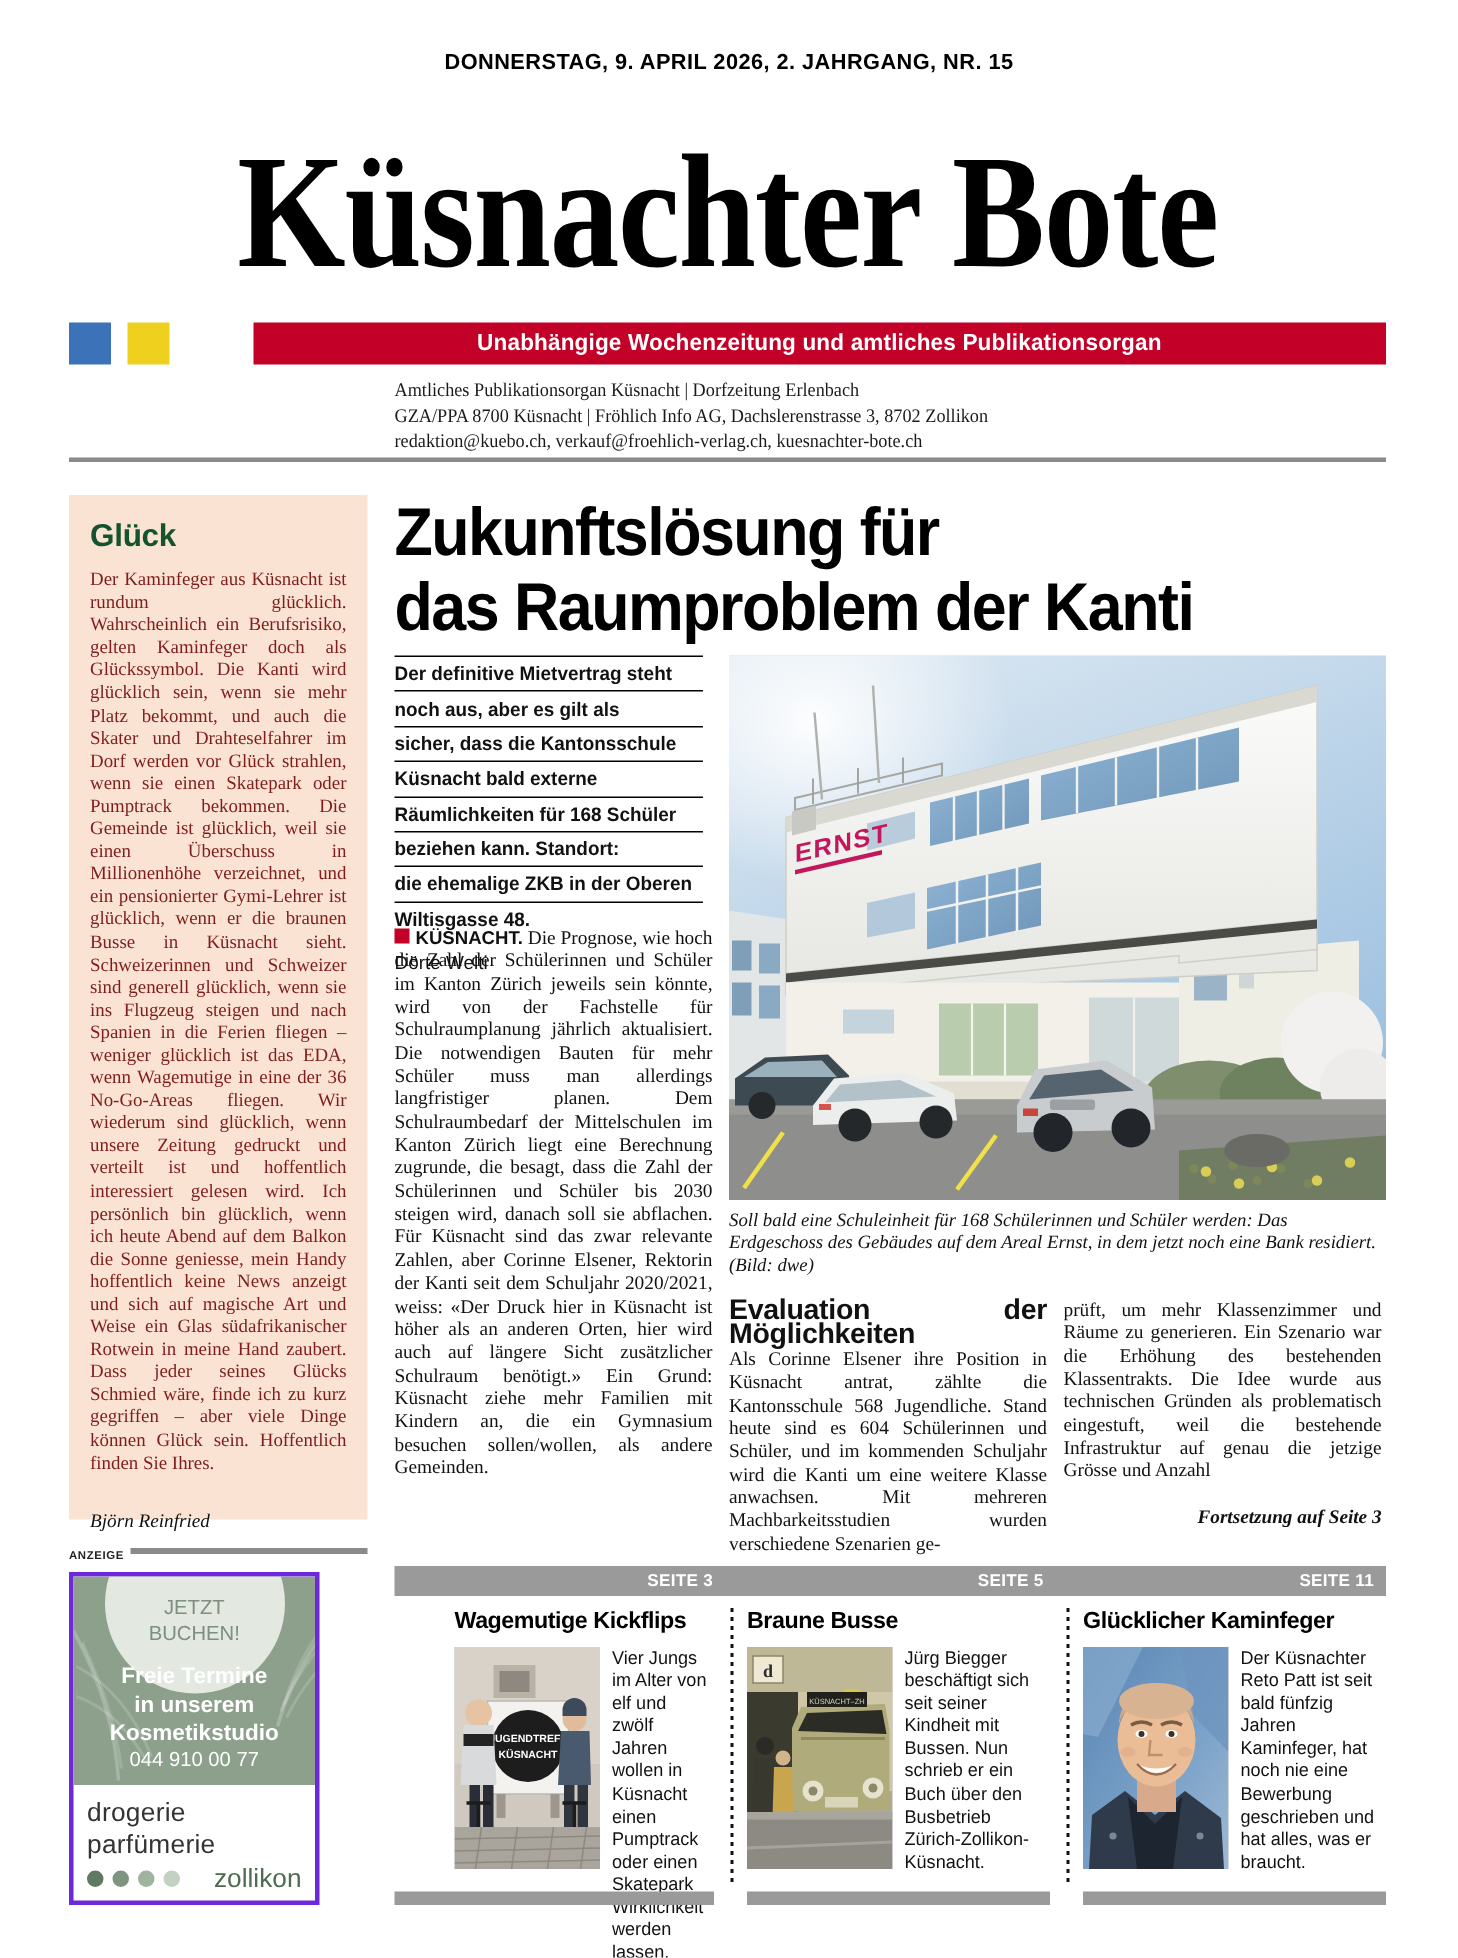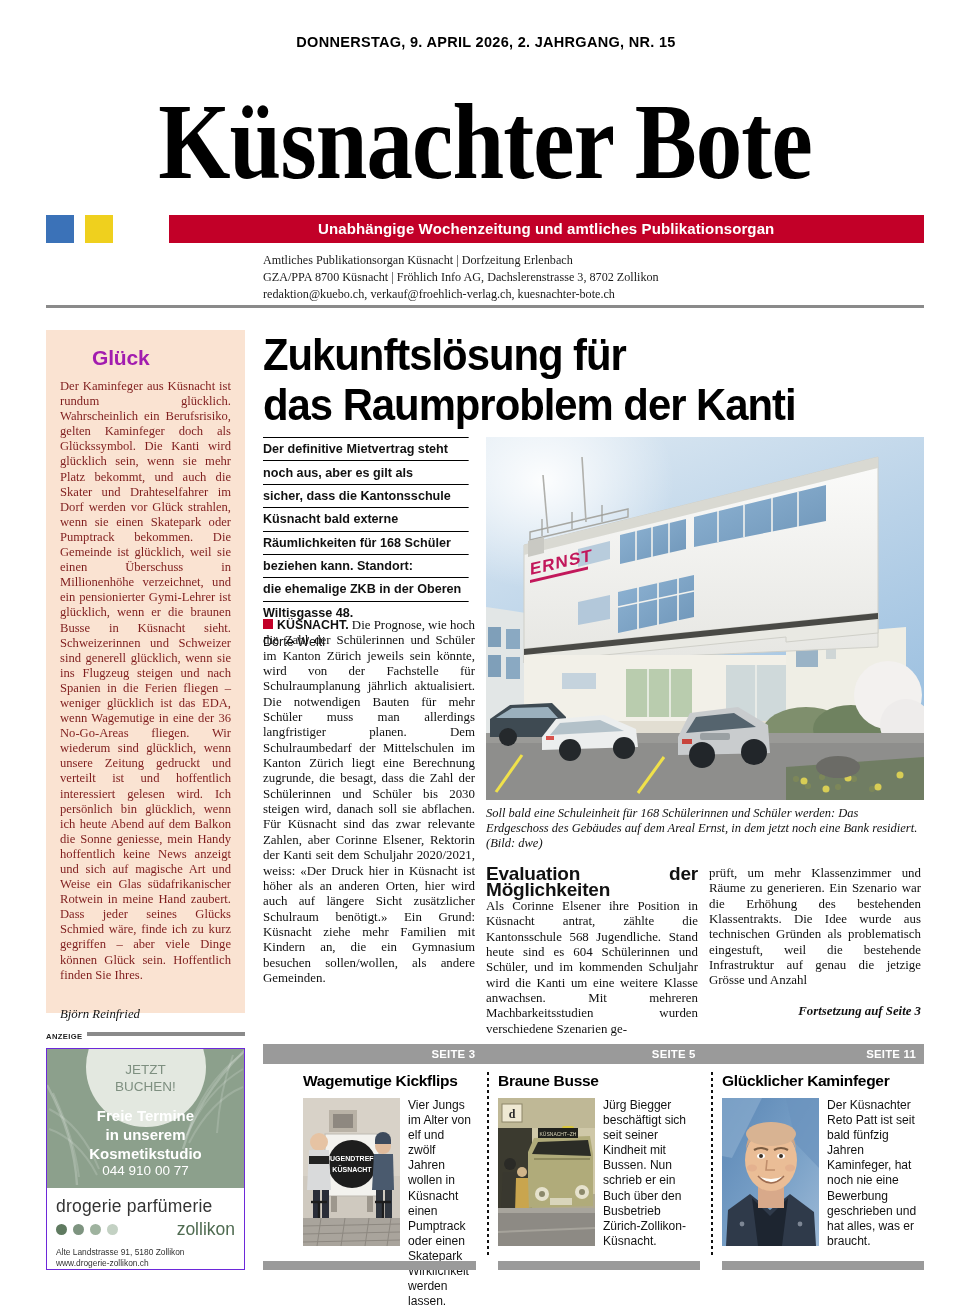--- a/index.html
+++ b/index.html
@@ -61,22 +61,22 @@
   }
 
   
   .opinion {
     position: absolute; left: 46px; top: 330px; width: 199px; height: 683px;
     background: #FAE3D2;
     padding: 16px 14px 10px 14px;
   }
   .opinion h2 {
     font-family: "Liberation Sans", sans-serif;
-    font-weight: bold; font-size: 21px; color: #a21caf;
-    margin-bottom: 9px; letter-spacing: -.2px; margin-left: 32px;
+    font-weight: bold; font-size: 21px; color: #14532d;
+    margin-bottom: 9px; letter-spacing: -.2px;
   }
   .opinion p {
     font-family: "Liberation Serif", serif;
     font-size: 12.6px; line-height: 15.1px;
     text-align: justify; text-justify: inter-word;
     hyphens: auto; color: #7f1d1d;
   }
   .opinion .byline {
     font-family: "Liberation Serif", serif;
     font-style: italic; font-size: 12.8px;
@@ -157,22 +157,22 @@
     position: absolute; left: 46px; top: 1032px; width: 199px;
     display: flex; gap: 4px;
   }
   .anzeige-label span {
     font-family: "Liberation Sans", sans-serif;
     font-size: 7.6px; font-weight: bold; letter-spacing: .4px; color: #222;
   }
   .anzeige-label i { flex: 1; height: 4px; background: #8a8a8a; display: block; }
 
   .ad {
-    position: absolute; left: 46px; top: 1048px; width: 199px; height: 222px;
-    border: 1px solid #6d28d9; background: #fff; overflow: hidden;
+    position: absolute; left: 46px; top: 1048px; width: 167px; height: 222px;
+    border: 3px solid #6d28d9; background: #fff; overflow: hidden;
   }
   .ad-top {
     position: relative; height: 139px; background: #8CA08C; overflow: hidden;
   }
   .ad-circle {
     position: absolute; left: 50%; top: -42px; transform: translateX(-50%);
     width: 120px; height: 120px; border-radius: 50%;
     background: #E3E8E0;
   }
   .ad-jetzt {

